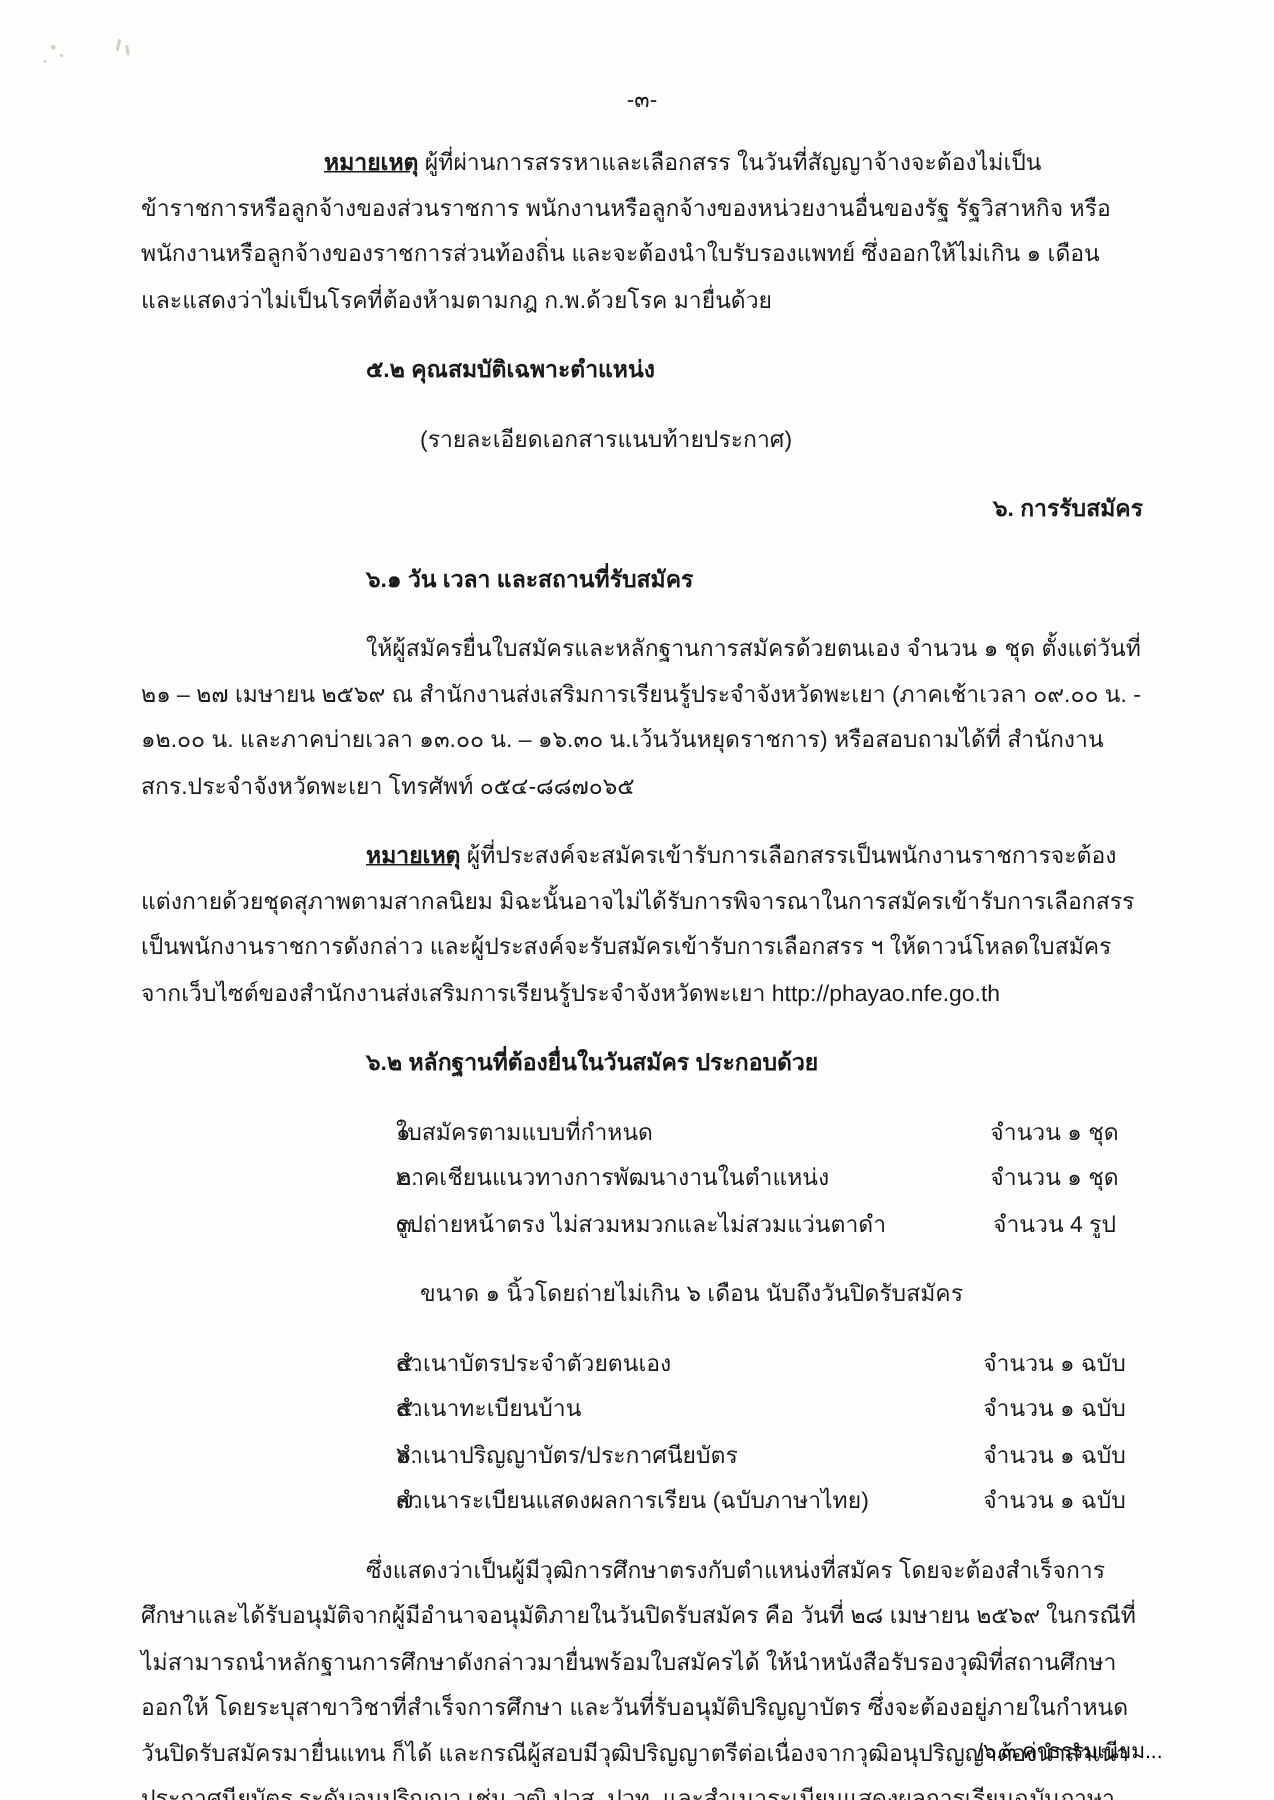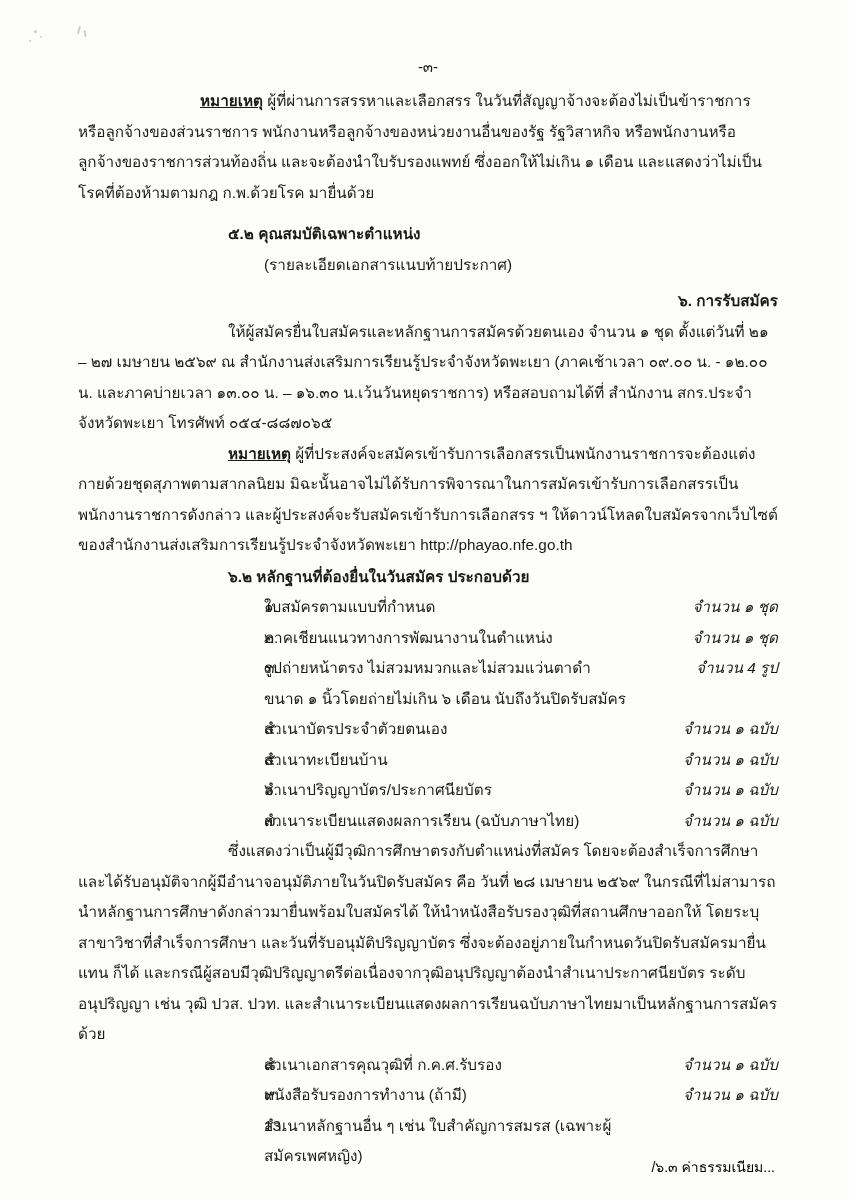--- a/index.html
+++ b/index.html
@@ -39,21 +39,21 @@
     font-size: 15.3px;
     line-height: 30.5px;
   }
   .pagenum {
     text-align: center;
     font-size: 15px;
     line-height: 22px;
     margin-bottom: 8px;
   }
   p {
-    margin: 0;
+    margin: 16px;
     text-align: left;
   }
   .indent-note { text-indent: 122px; }
   .u { text-decoration: underline; }
   .b { font-weight: bold; }
   .h-5-2 { margin-top: 11px; text-indent: 150px; font-weight: bold; }
   .sub-5-2 { text-indent: 186px; }
   .h-6 { margin-top: 6px; text-indent: 150px; font-weight: bold; text-align: right; }
   .h-6-1 { text-indent: 150px; font-weight: bold; }
   .body-ind { text-indent: 150px; }
@@ -72,22 +72,21 @@
     flex: 0 0 186px;
     text-align: left;
     padding-left: 186px;
     box-sizing: border-box;
   }
   .item-row .label {
     flex: 1 1 auto;
   }
   .item-row .qty {
     flex: 0 0 150px;
-    text-align: right;
-    font-style: italic;
+    text-align: center;
   }
   .sub-line { text-indent: 186px; }
 
   .para {
     text-indent: 150px;
   }
 
   .footer-right {
     position: absolute;
     right: 74px;
@@ -109,20 +108,21 @@
   <div class="content">
 
     <div class="pagenum">-๓-</div>
 
     <p class="indent-note"><span class="u b">หมายเหตุ</span><span> ผู้ที่ผ่านการสรรหาและเลือกสรร ในวันที่สัญญาจ้างจะต้องไม่เป็นข้าราชการหรือลูกจ้างของส่วนราชการ พนักงานหรือลูกจ้างของหน่วยงานอื่นของรัฐ รัฐวิสาหกิจ หรือพนักงานหรือลูกจ้างของราชการส่วนท้องถิ่น และจะต้องนำใบรับรองแพทย์ ซึ่งออกให้ไม่เกิน ๑ เดือน และแสดงว่าไม่เป็นโรคที่ต้องห้ามตามกฎ ก.พ.ด้วยโรค มายื่นด้วย</span></p>
 
     <p class="h-5-2">๕.๒ คุณสมบัติเฉพาะตำแหน่ง</p>
     <p class="sub-5-2">(รายละเอียดเอกสารแนบท้ายประกาศ)</p>
 
     <p class="h-6">๖. การรับสมัคร</p>
+    <p class="h-6-1">๖.๑ วัน เวลา และสถานที่รับสมัคร</p>
     <p class="body-ind">ให้ผู้สมัครยื่นใบสมัครและหลักฐานการสมัครด้วยตนเอง จำนวน ๑ ชุด ตั้งแต่วันที่ ๒๑ – ๒๗ เมษายน ๒๕๖๙ ณ สำนักงานส่งเสริมการเรียนรู้ประจำจังหวัดพะเยา (ภาคเช้าเวลา ๐๙.๐๐ น. - ๑๒.๐๐ น. และภาคบ่ายเวลา ๑๓.๐๐ น. – ๑๖.๓๐ น.เว้นวันหยุดราชการ) หรือสอบถามได้ที่ สำนักงาน สกร.ประจำจังหวัดพะเยา โทรศัพท์ ๐๕๔-๘๘๗๐๖๕</p>
 
     <p class="note2"><span class="u b">หมายเหตุ</span><span> ผู้ที่ประสงค์จะสมัครเข้ารับการเลือกสรรเป็นพนักงานราชการจะต้องแต่งกายด้วยชุดสุภาพตามสากลนิยม มิฉะนั้นอาจไม่ได้รับการพิจารณาในการสมัครเข้ารับการเลือกสรรเป็นพนักงานราชการดังกล่าว และผู้ประสงค์จะรับสมัครเข้ารับการเลือกสรร ฯ ให้ดาวน์โหลดใบสมัครจากเว็บไซต์ของสำนักงานส่งเสริมการเรียนรู้ประจำจังหวัดพะเยา http://phayao.nfe.go.th</span></p>
 
     <p class="h-6-2">๖.๒ หลักฐานที่ต้องยื่นในวันสมัคร  ประกอบด้วย</p>
 
     <div class="items">
       <div class="item-row">
         <span class="num">๑.</span>
         <span class="label">ใบสมัครตามแบบที่กำหนด</span>

